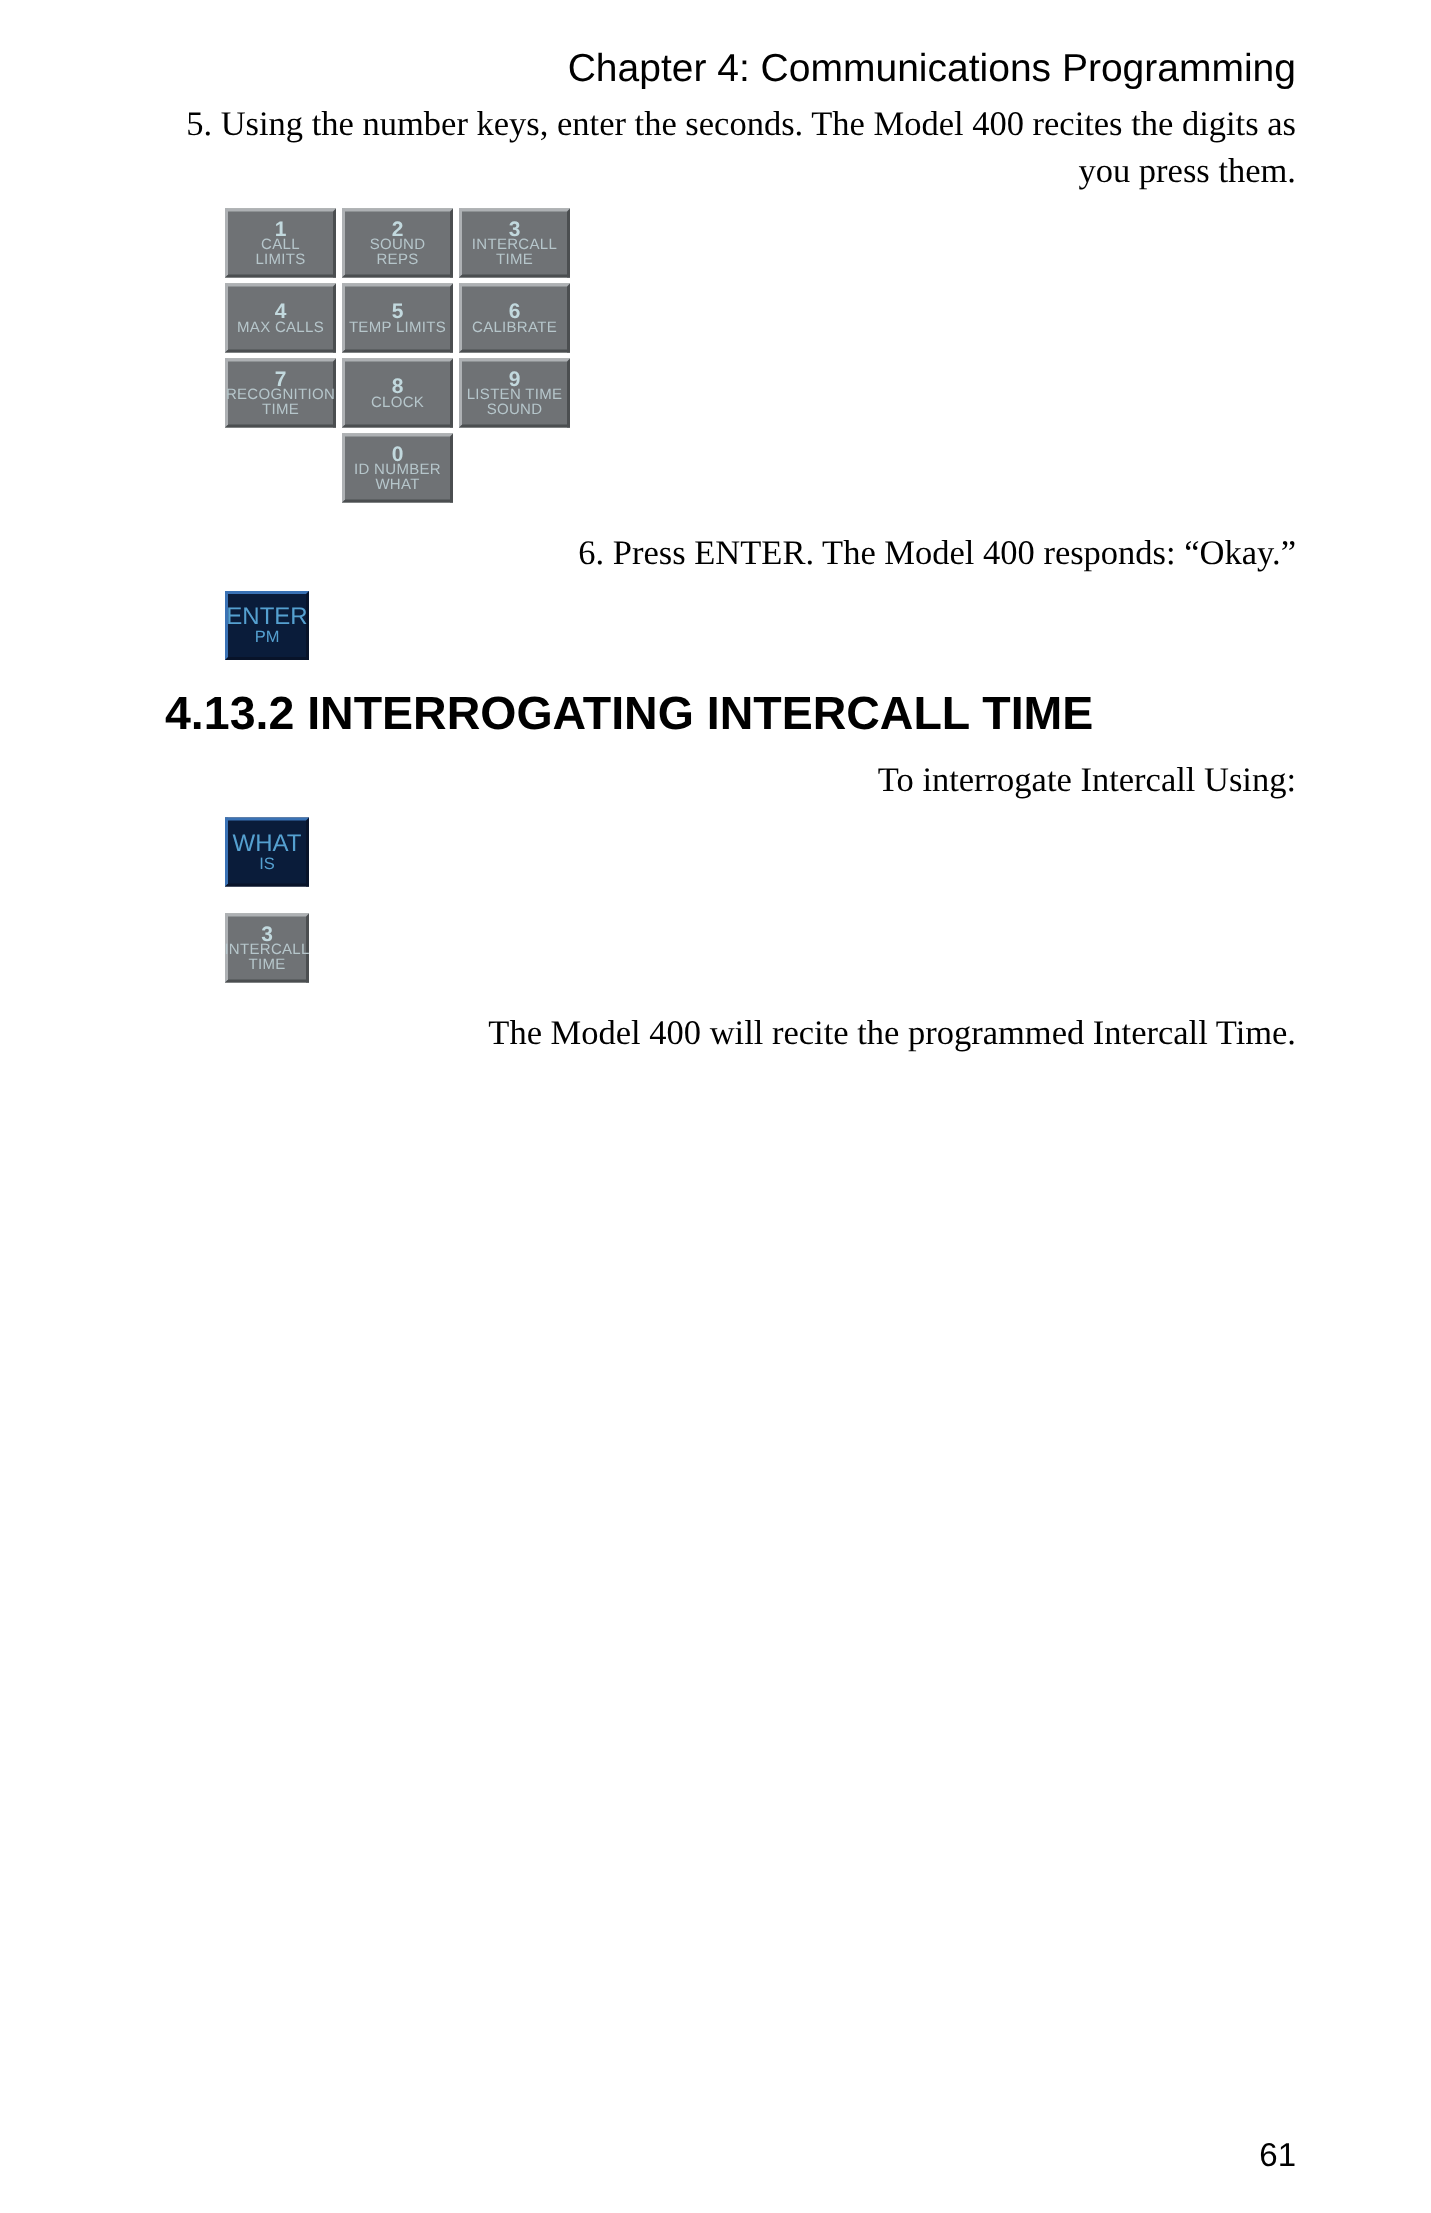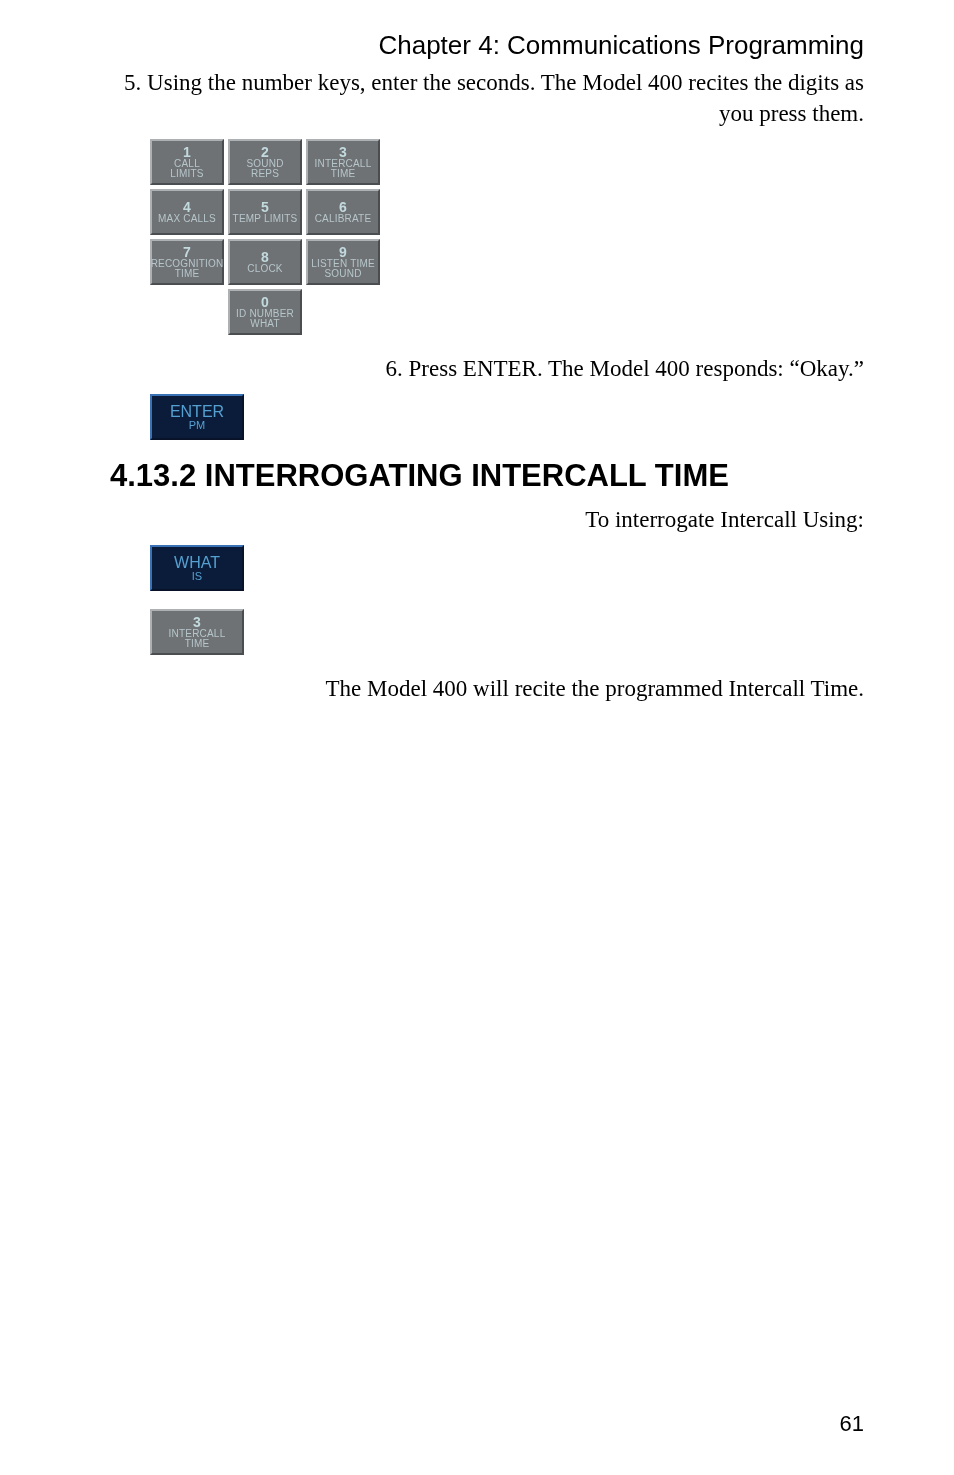--- a/index.html
+++ b/index.html
@@ -75,33 +75,33 @@
   .key.dark .big {
     font-size: 16px;
     font-weight: normal;
     color: #55a0d0;
   }
   .key.dark .sub {
     font-size: 11px;
     color: #55a0d0;
   }
   .single-key {
-    width: 94px;
+    width: 56px;
     height: 46px;
     margin: 8px 0 18px 40px;
   }
   .h2 {
     font-family: Arial, Helvetica, sans-serif;
     font-weight: bold;
     font-size: 31px;
     margin: 14px 0 10px 0;
   }
   .pagenum {
     position: absolute;
-    bottom: 38px;
+    bottom: 25px;
     right: 90px;
     font-family: Arial, Helvetica, sans-serif;
     font-size: 22px;
   }
   .span4 {
     grid-column: 2 / 3;
   }
 </style>
 </head>
 <body>

